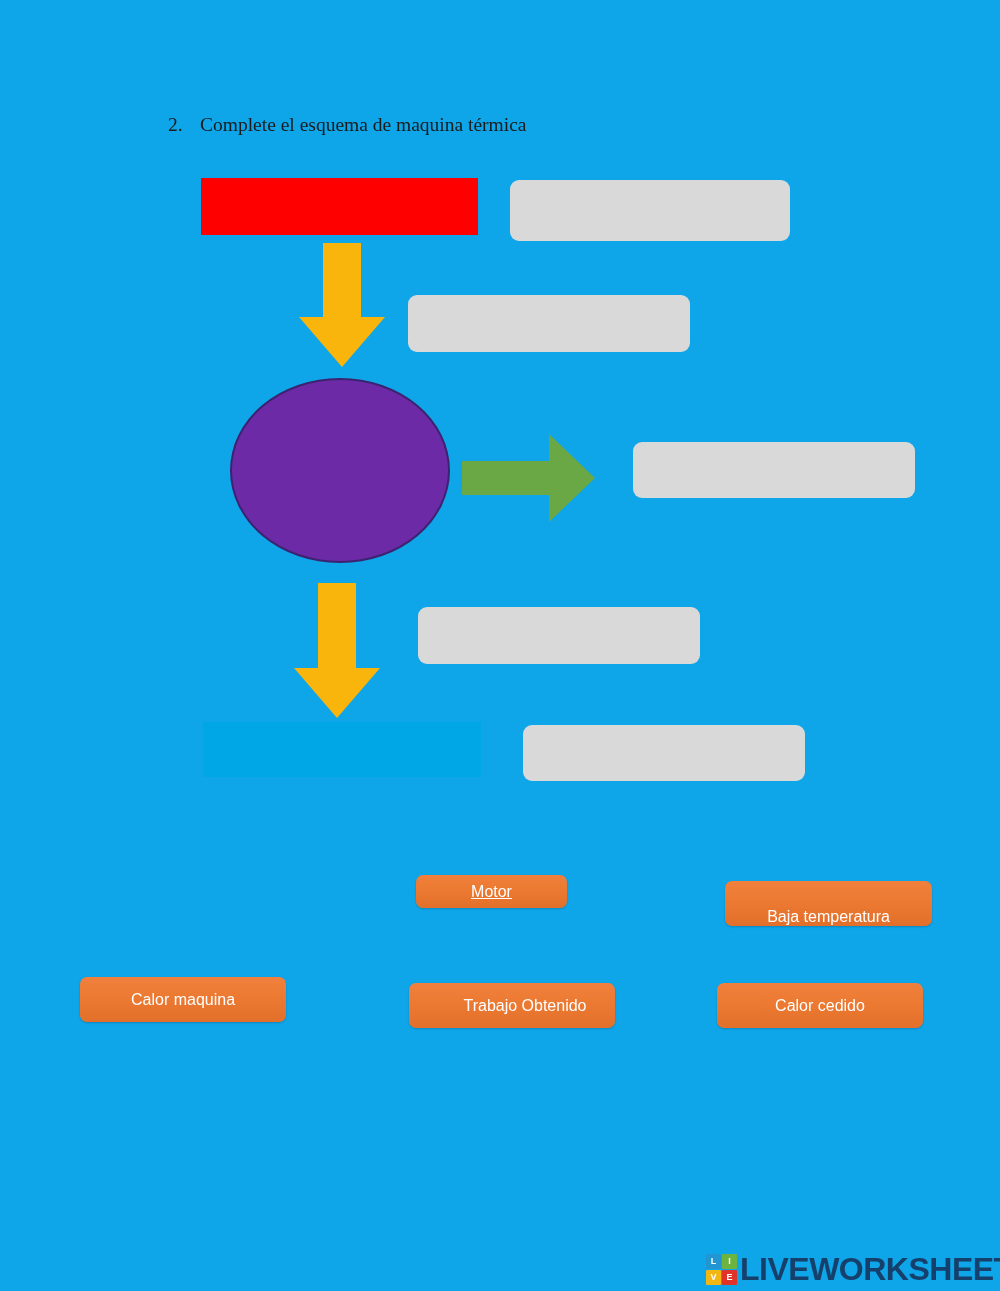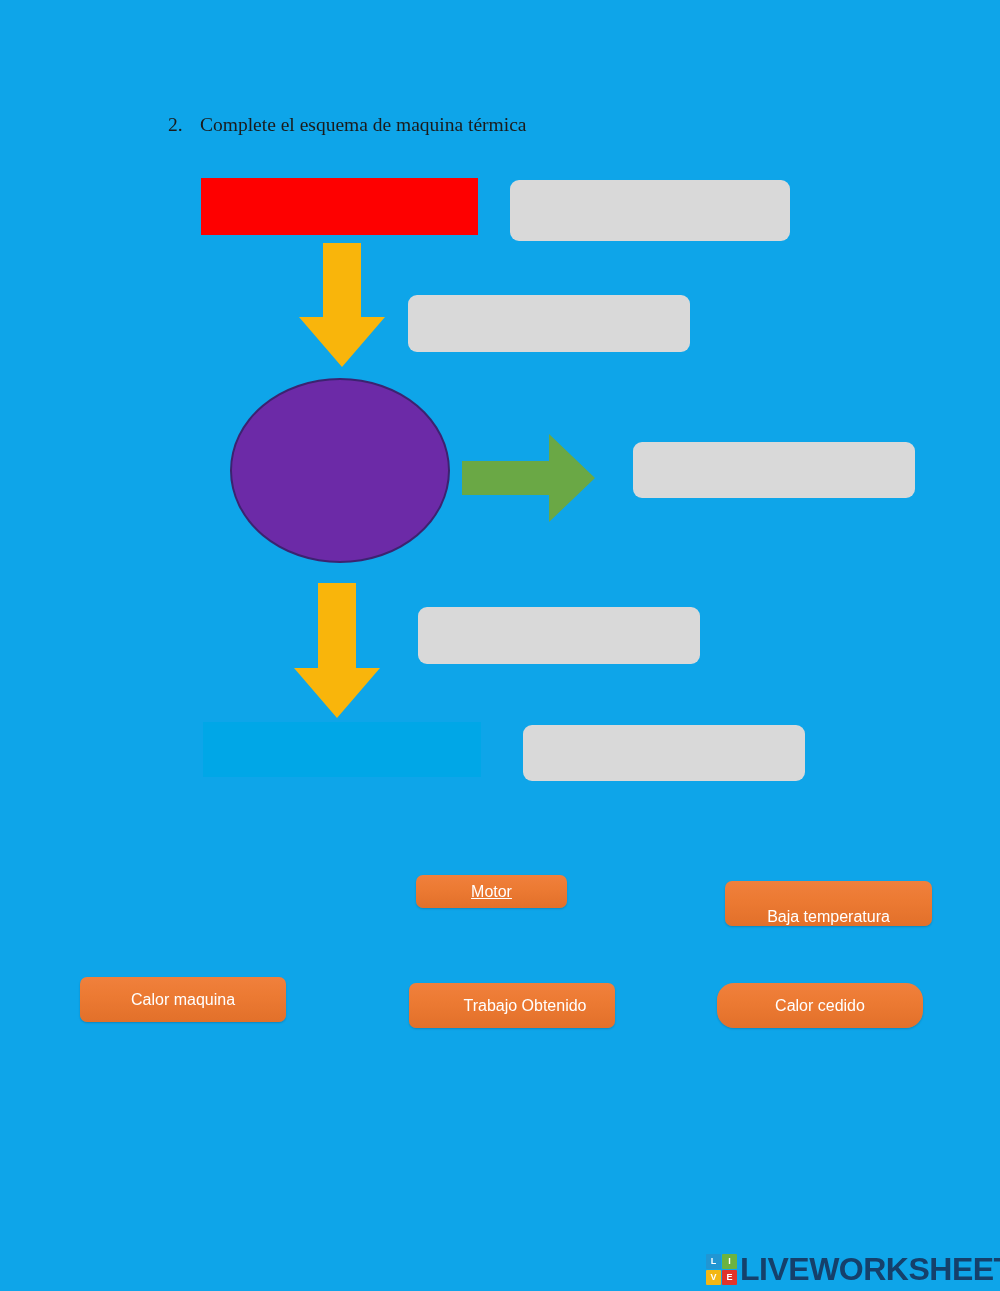--- a/index.html
+++ b/index.html
@@ -176,21 +176,21 @@
   </div>
 
   <div class="chip" style="left:80px; top:977px; width:206px; height:45px;">
     <span>Calor maquina</span>
   </div>
 
   <div class="chip" style="left:409px; top:983px; width:206px; height:45px;padding-left:32px;">
     <span>Trabajo Obtenido</span>
   </div>
 
-  <div class="chip" style="left:717px; top:983px; width:206px; height:45px;border-radius:17px;">
+  <div class="chip" style="left:717px; top:983px; width:206px; height:45px;">
     <span>Calor cedido</span>
   </div>
 
   <div id="footer-logo">
     <div class="logo-tiles">
       <span class="logo-tile tile-l">L</span>
       <span class="logo-tile tile-i">I</span>
       <span class="logo-tile tile-v">V</span>
       <span class="logo-tile tile-e">E</span>
     </div>

